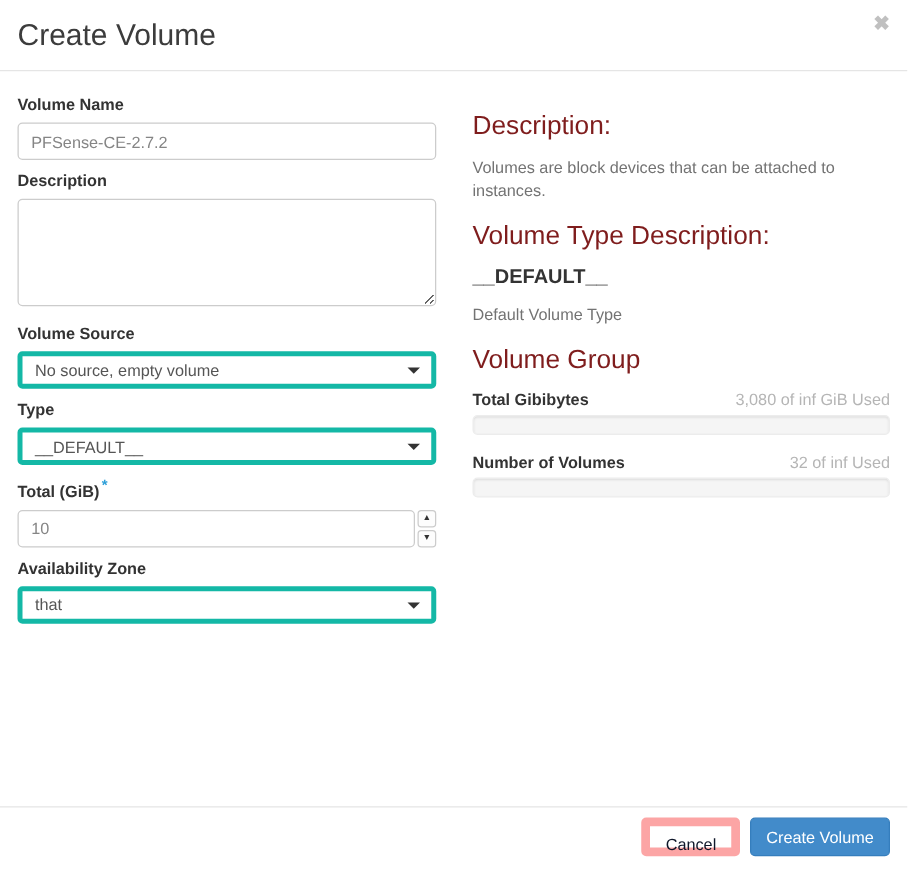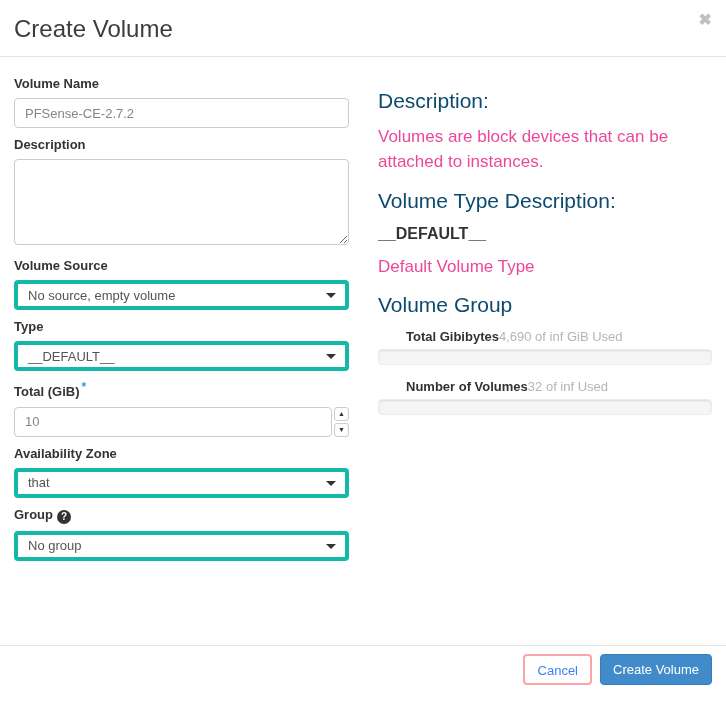--- a/index.html
+++ b/index.html
@@ -59,45 +59,45 @@
   .spinner-row { display: flex; align-items: stretch; }
   .spinner-row .form-control { flex: 1 1 auto; border-radius: 4px; }
   .spinner-btns { display: flex; flex-direction: column; margin-left: 2px; width: 16px; justify-content: space-between; }
   .spin-btn {
     height: 14px; border: 1px solid #ccc; border-radius: 3px; background: #fdfdfd;
     font-size: 7px; line-height: 10px; color: #333; cursor: pointer; padding: 0;
     display: flex; align-items: center; justify-content: center;
   }
 
   
-  .info-heading { font-size: 21px; font-weight: 400; color: #0c4a6e; margin: 14px 0 12px 0; }
+  .info-heading { font-size: 21px; font-weight: 400; color: #7f1d1d; margin: 14px 0 12px 0; }
   .info-heading.first { margin-top: 13px; }
-  .info-text { font-size: 17px; color: #ec4899; line-height: 1.45; margin-bottom: 6px; }
+  .info-text { font-size: 13px; color: #737373; line-height: 1.45; margin-bottom: 6px; }
   .type-name { font-size: 16px; font-weight: bold; color: #333; margin: 2px 0 12px 0; }
   .limit-row { margin-bottom: 14px; }
-  .limit-head { display: flex; align-items: baseline; margin-bottom: 5px; margin-left: 28px; }
+  .limit-head { display: flex; justify-content: space-between; align-items: baseline; margin-bottom: 5px; }
   .limit-label { font-size: 13px; font-weight: bold; color: #333; }
   .limit-usage { font-size: 13px; color: #b5b5b5; }
   .progress-track {
     height: 16px; background: #f5f5f5; border-radius: 4px;
     box-shadow: inset 0 1px 2px rgba(0,0,0,.1); border: 1px solid #ececec;
     overflow: hidden;
   }
   .progress-fill { height: 100%; width: 0%; background: #428bca; }
 
   
   .modal-footer {
     flex: 0 0 63px; border-top: 1px solid #e5e5e5; display: flex;
     justify-content: flex-end; align-items: center; gap: 8px; padding: 0 14px 16px 14px;
   }
   .btn {
     font-family: "Liberation Sans", sans-serif; font-size: 13px; height: 31px;
     padding: 0 12px; border-radius: 4px; cursor: pointer; line-height: 29px;
   }
-  .btn-default { background: #fff; border: 2px solid #fca5a5; color: #3b82f6; padding-left: 13px; }
+  .btn-default { background: #fff; border: 7px solid #fca5a5; color: #0f172a; padding-left: 13px; }
   .btn-primary { background: #428bca; border: 1px solid #357ebd; color: #fff; }
 </style>
 </head>
 <body>
 
 <div class="modal">
 
   <div class="modal-header">
     <h1 class="modal-title">Create Volume</h1>
     <button class="close-btn">✖</button>
@@ -145,44 +145,37 @@
       </div>
 
       <div class="form-group">
         <label class="control-label">Availability Zone</label>
         <div class="select-control">
           <span>that</span>
           <span class="caret-icon"></span>
         </div>
       </div>
 
-      <div class="form-group">
-        <label class="control-label"><span>Group</span><span class="help-badge">?</span></label>
-        <div class="select-control">
-          <span>No group</span>
-          <span class="caret-icon"></span>
-        </div>
-      </div>
 
     </div>
 
     <div class="col-right">
       <h2 class="info-heading first">Description:</h2>
       <p class="info-text">Volumes are block devices that can be attached to instances.</p>
 
       <h2 class="info-heading">Volume Type Description:</h2>
       <div class="type-name">__DEFAULT__</div>
       <p class="info-text">Default Volume Type</p>
 
       <h2 class="info-heading">Volume Group</h2>
 
       <div class="limit-row">
         <div class="limit-head">
           <span class="limit-label">Total Gibibytes</span>
-          <span class="limit-usage">4,690 of inf GiB Used</span>
+          <span class="limit-usage">3,080 of inf GiB Used</span>
         </div>
         <div class="progress-track">
           <div class="progress-fill" style="width: 0%;"></div>
         </div>
       </div>
 
       <div class="limit-row">
         <div class="limit-head">
           <span class="limit-label">Number of Volumes</span>
           <span class="limit-usage">32 of inf Used</span>

